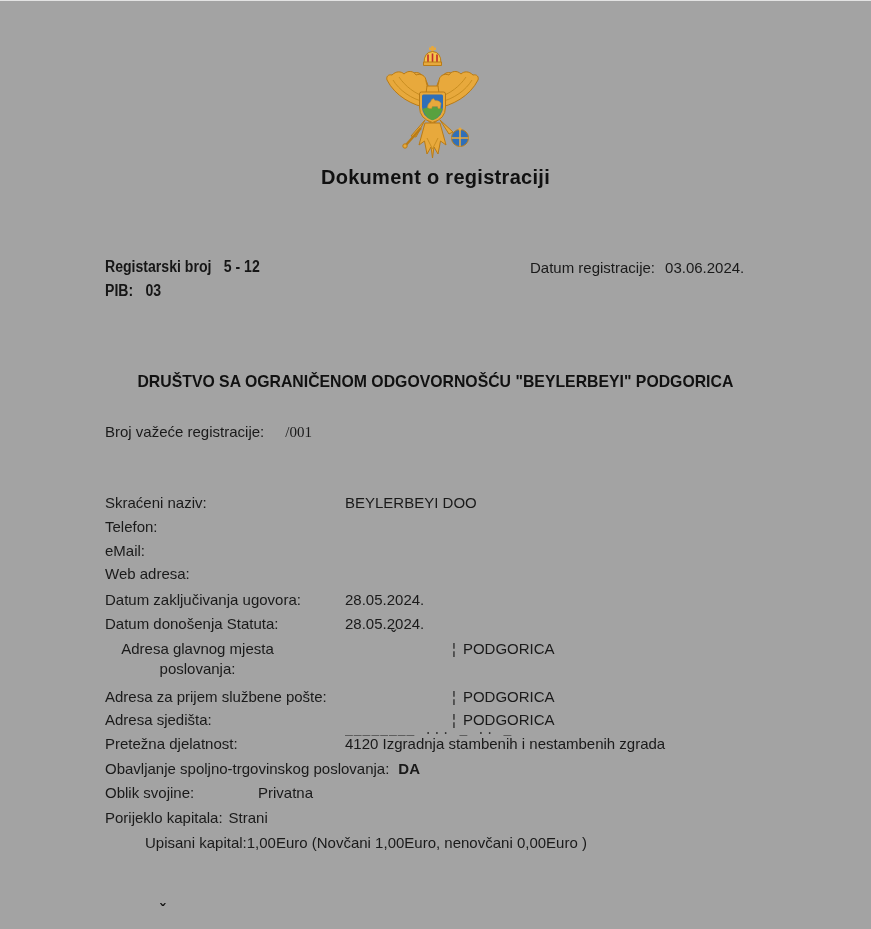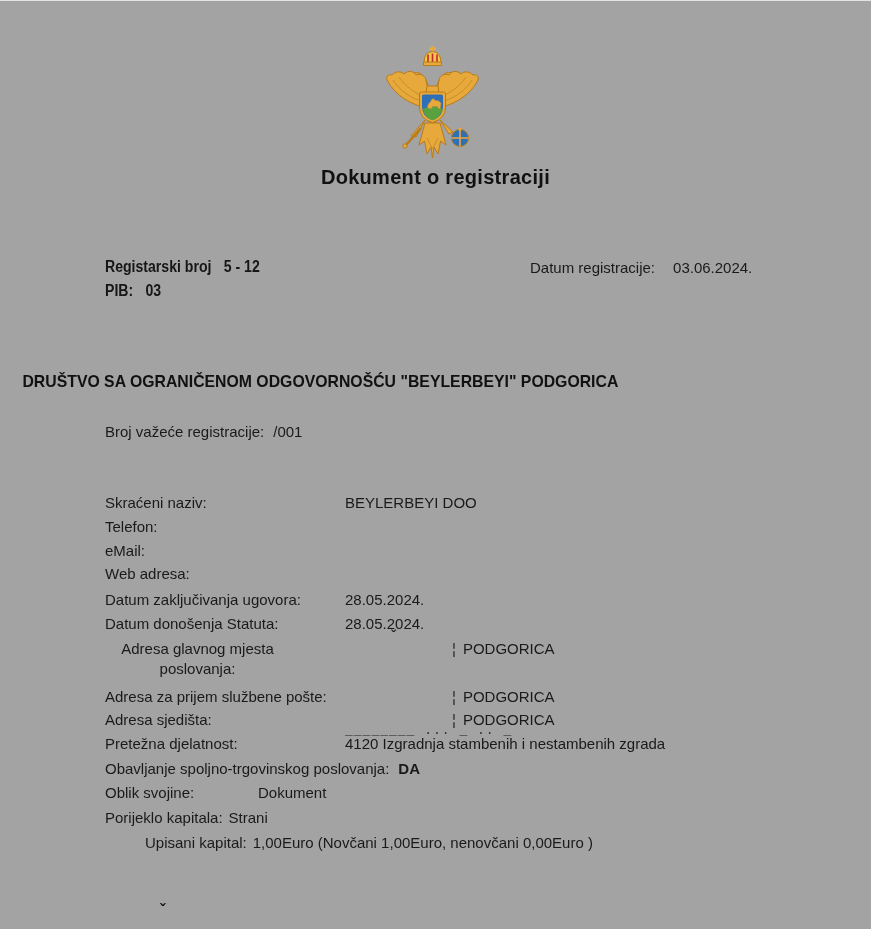--- a/index.html
+++ b/index.html
@@ -14,44 +14,44 @@
   .doc-title{
     position:absolute;top:165px;left:0;width:100%;text-align:center;
     font-size:20px;font-weight:700;letter-spacing:.3px;color:#111;
   }
   
   .hdr-bold{font-weight:700;font-size:16px;transform:scaleX(.88);transform-origin:left center;white-space:nowrap;display:inline-block;color:#161616;}
   .reg-row{position:absolute;left:105px;top:257px;}
   .pib-row{position:absolute;left:105px;top:281px;}
   .gap{display:inline-block;width:14px;}
   .date-row{position:absolute;left:530px;top:258px;font-size:15px;}
-  .date-row .v{margin-left:18px;}
+  .date-row .v{margin-left:10px;}
   
   .company{
-    position:absolute;top:371px;left:0;width:100%;display:flex;justify-content:flex-start;
+    position:absolute;top:371px;left:0;width:100%;display:flex;justify-content:center;
   }
   .company span{
     font-weight:700;font-size:17px;white-space:nowrap;transform:scaleX(.93);color:#111;
   }
   .validreg{position:absolute;left:105px;top:422px;font-size:15px;}
-  .validreg .v{margin-left:9px;}
+  .validreg .v{margin-left:21px;font-family:Liberation Serif, serif;}
   
   .row{position:absolute;left:105px;width:766px;font-size:15px;line-height:20px;}
   .row .lbl{display:inline-block;text-align:center;}
   .row .val{position:absolute;left:240px;top:0;white-space:nowrap;}
   .row .val-pod{position:absolute;left:347px;top:0;white-space:nowrap;}
   .row .frag{letter-spacing:1px;margin-right:6px;color:#222;}
   .r1{top:492px}.r2{top:516px}.r3{top:540px}.r4{top:563px}
   .r5{top:589px}.r6{top:613px}
   .r7{top:638px}.r7 .lbl{width:185px;}
   .r8{top:686px}.r9{top:709px}.r10{top:733px}
   .r11{top:758px}.r11 .inline-v{margin-left:9px;font-weight:bold;}
   .r12{top:782px}.r12 .val{left:153px;}
   .r13{top:807px}.r13 .inline-v{margin-left:6px;}
-  .r14{top:832px;left:145px;}.r14 .inline-v{margin-left:6px;}
+  .r14{top:832px;left:145px;}.r14 .inline-v{}
   .remnant-dashes{position:absolute;left:240px;top:11px;font-size:13px;letter-spacing:1px;color:#333;white-space:nowrap;font-family:Liberation Mono, monospace;}
   .caron-remnant{position:absolute;left:391px;top:626px;font-size:15px;font-weight:700;color:#222;}
   .bottom-mark{position:absolute;left:160px;top:901px;font-size:16px;font-weight:700;color:#111;}
 </style>
 </head>
 <body>
 
 <div class="page">
 
   <svg class="emblem" viewBox="0 0 99 117" xmlns="http://www.w3.org/2000/svg">
@@ -168,21 +168,21 @@
   </div>
   <div class="row r10">
     <span class="lbl">Pretežna djelatnost:</span>
     <span class="val">4120 Izgradnja stambenih i nestambenih zgrada</span>
   </div>
   <div class="row r11">
     <span class="lbl">Obavljanje spoljno-trgovinskog poslovanja:</span><span class="inline-v">DA</span>
   </div>
   <div class="row r12">
     <span class="lbl">Oblik svojine:</span>
-    <span class="val">Dokument</span>
+    <span class="val">Privatna</span>
   </div>
   <div class="row r13">
     <span class="lbl">Porijeklo kapitala:</span><span class="inline-v">Strani</span>
   </div>
   <div class="row r14">
     <span class="lbl">Upisani kapital:</span><span class="inline-v">1,00Euro (Novčani 1,00Euro, nenovčani 0,00Euro )</span>
   </div>
 
   <span class="caron-remnant">ˇ</span>
   <span class="bottom-mark">ˇ</span>

